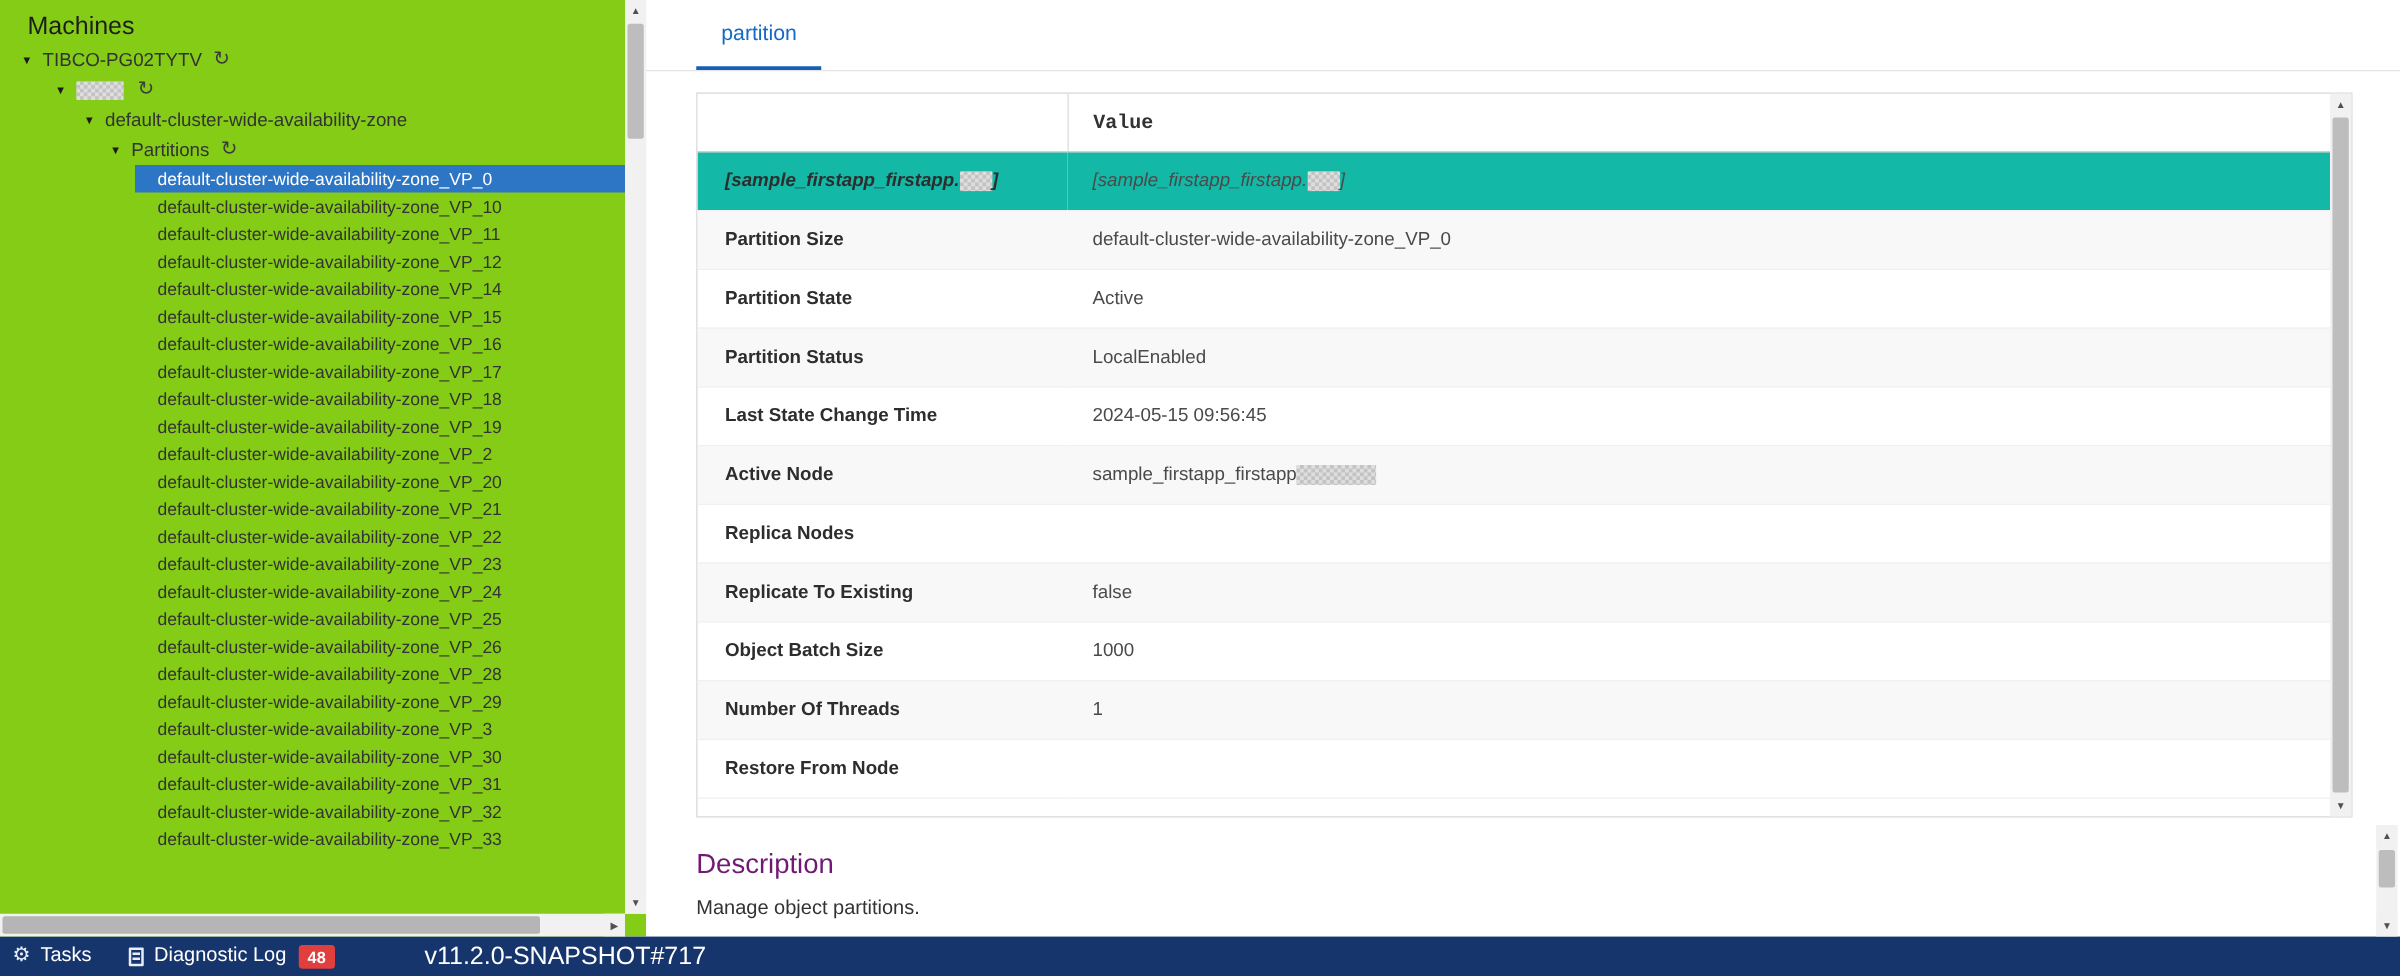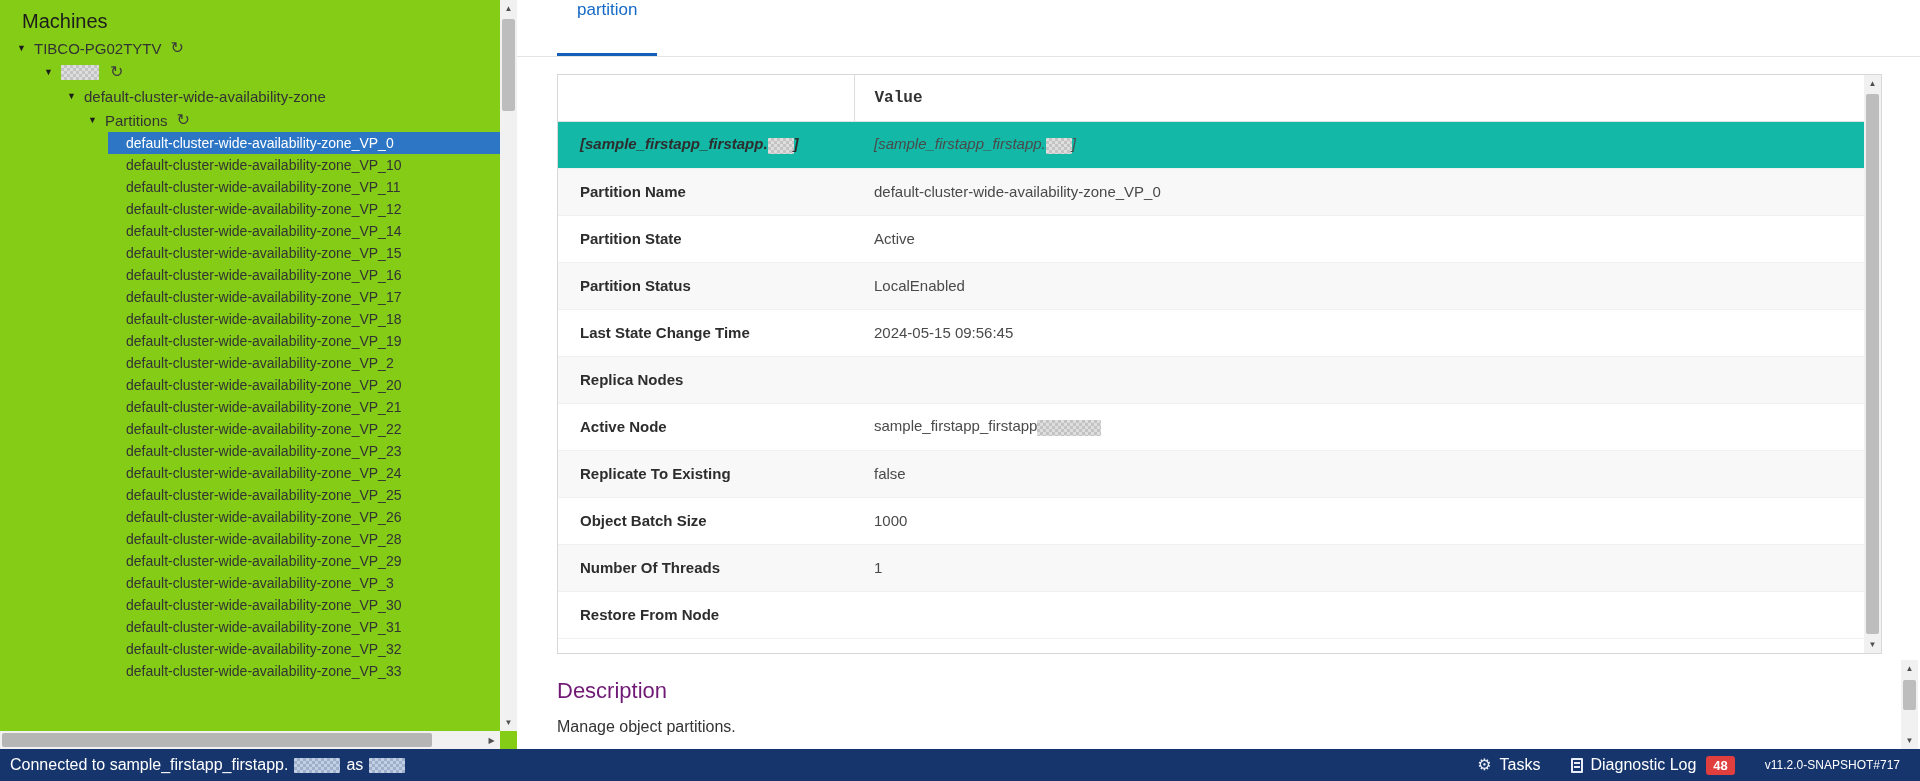--- a/index.html
+++ b/index.html
@@ -34,21 +34,21 @@
   .sidebar-vscroll { position:absolute; top:0; right:0; bottom:18px; }
   .sidebar-vscroll .vthumb { top:2px; height:92px; }
   .hscroll { position:absolute; left:0; right:17px; bottom:0; height:18px; background:#f1f1f1; display:flex; }
   .hscroll .scroll-btn { height:18px; }
   .htrack { flex:1; position:relative; }
   .hthumb { position:absolute; top:2px; bottom:2px; left:2px; width:89%; background:#b5b5b5; border-radius:2px; }
 
   
   .main { flex:1; min-width:0; position:relative; background:#fff; }
   .tabbar { height:57px; border-bottom:1px solid #e4e4e4; display:flex; align-items:stretch; padding-left:40px; }
-  .tab { display:flex; align-items:flex-start; padding:0 20px; font-size:17px; color:#1569c7; border-bottom:3px solid transparent; cursor:pointer; }
+  .tab { display:flex; align-items:center; padding:0 20px; font-size:17px; color:#1569c7; border-bottom:3px solid transparent; cursor:pointer; }
   .tab.active { border-bottom-color:#1460b8; }
 
   .card { margin:17px 38px 0 40px; height:580px; border:1px solid #d8d8d8; position:relative; background:#fff; }
   .table-wrap { position:absolute; top:0; left:0; bottom:0; right:17px; overflow:hidden; }
   table { width:100%; border-collapse:collapse; table-layout:fixed; }
   th, td { text-align:left; vertical-align:middle; }
   thead th { height:46px; font-size:16px; font-weight:bold; color:#333; border-bottom:1px solid #e0e0e0; background:#fff; }
   th.label-col { width:296px; padding-left:22px; }
   th.value-col { border-left:1px solid #dcdcdc; padding-left:20px;font-family:Liberation Mono, monospace; }
   tbody td { height:47px; font-size:15px; border-bottom:1px solid #f0f0f0; }
@@ -68,21 +68,21 @@
 
   
   .statusbar { flex:0 0 32px; height:32px; background:#17356d; color:#fff; display:flex; align-items:center; justify-content:space-between; padding:0 20px 0 10px; font-size:16px; }
   .status-left { display:flex; align-items:center; gap:6px; }
   .status-right { display:flex; align-items:center; gap:30px; }
   .status-item { display:flex; align-items:center; gap:8px; cursor:pointer; }
   .gear-glyph { font-size:16px; line-height:1; color:#e8edf7; }
   .doc-icon { width:12px; height:15px; border:2px solid #e8edf7; border-radius:1px; position:relative; display:inline-block; }
   .doc-icon::before { content:""; position:absolute; left:1px; right:1px; top:2px; height:2px; background:#e8edf7; box-shadow:0 4px 0 #e8edf7; }
   .badge { background:#e13e3e; color:#ffffff; font-size:13px; font-weight:bold; padding:2px 7px; border-radius:3px; margin-left:2px; }
-  .version { font-size:12px; color:#fff; }
+  .version { font-size:20px; color:#fff;margin-left:42px; }
 
   
   .redacted {
     display:inline-block; vertical-align:middle; border-radius:1px;
     background-color:#cccccc;
     background-image:repeating-conic-gradient(#c3c3c3 0% 25%, #dedede 0% 50%);
     background-size:6px 6px;
   }
   .redact-sm { width:26px; height:16px; }
   .redact-lg { width:64px; height:16px; }
@@ -189,42 +189,42 @@
                 <th class="label-col"></th>
                 <th class="value-col">Value</th>
               </tr>
             </thead>
             <tbody id="detail-rows">
                 <tr class="highlight">
                   <td class="label-cell"><span>[sample_firstapp_firstapp.</span><span class="redacted redact-sm"></span><span>]</span></td>
                   <td class="value-cell"><span>[sample_firstapp_firstapp.</span><span class="redacted redact-sm"></span><span>]</span></td>
                 </tr>
                 <tr>
-                  <td class="label-cell"><span>Partition Name</span></td>
+                  <td class="label-cell"><span>Partition Size</span></td>
                   <td class="value-cell"><span>default-cluster-wide-availability-zone_VP_0</span></td>
                 </tr>
                 <tr>
                   <td class="label-cell"><span>Partition State</span></td>
                   <td class="value-cell"><span>Active</span></td>
                 </tr>
                 <tr>
                   <td class="label-cell"><span>Partition Status</span></td>
                   <td class="value-cell"><span>LocalEnabled</span></td>
                 </tr>
                 <tr>
                   <td class="label-cell"><span>Last State Change Time</span></td>
                   <td class="value-cell"><span>2024-05-15 09:56:45</span></td>
                 </tr>
                 <tr>
+                  <td class="label-cell"><span>Active Node</span></td>
+                  <td class="value-cell"><span>sample_firstapp_firstapp</span><span class="redacted redact-lg"></span></td>
+                </tr>
+                <tr>
                   <td class="label-cell"><span>Replica Nodes</span></td>
                   <td class="value-cell"><span></span></td>
-                </tr>
-                <tr>
-                  <td class="label-cell"><span>Active Node</span></td>
-                  <td class="value-cell"><span>sample_firstapp_firstapp</span><span class="redacted redact-lg"></span></td>
                 </tr>
                 <tr>
                   <td class="label-cell"><span>Replicate To Existing</span></td>
                   <td class="value-cell"><span>false</span></td>
                 </tr>
                 <tr>
                   <td class="label-cell"><span>Object Batch Size</span></td>
                   <td class="value-cell"><span>1000</span></td>
                 </tr>
                 <tr>
@@ -256,26 +256,20 @@
         <div class="scroll-btn">▲</div>
         <div class="vtrack">
             <div class="vthumb"></div>
           </div>
         <div class="scroll-btn">▼</div>
       </div>
     </main>
   </div>
 
   <footer class="statusbar">
-    <div class="status-left">
-      <span>Connected to sample_firstapp_firstapp.</span>
-        <span class="redacted redacted-status"></span>
-      <span>as</span>
-      <span class="redacted redacted-user"></span>
-    </div>
     <div class="status-right">
       <div class="status-item">
         <span class="gear-glyph">⚙</span>
         <span>Tasks</span>
       </div>
       <div class="status-item">
         <span class="doc-icon"></span>
         <span>Diagnostic Log</span>
         <span class="badge">48</span>
       </div>

